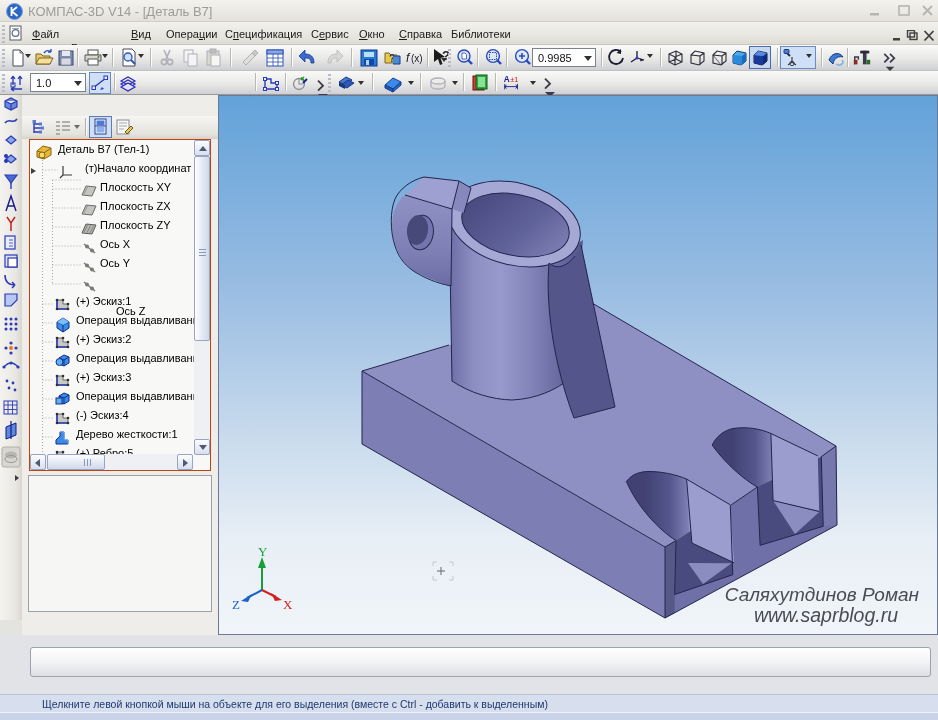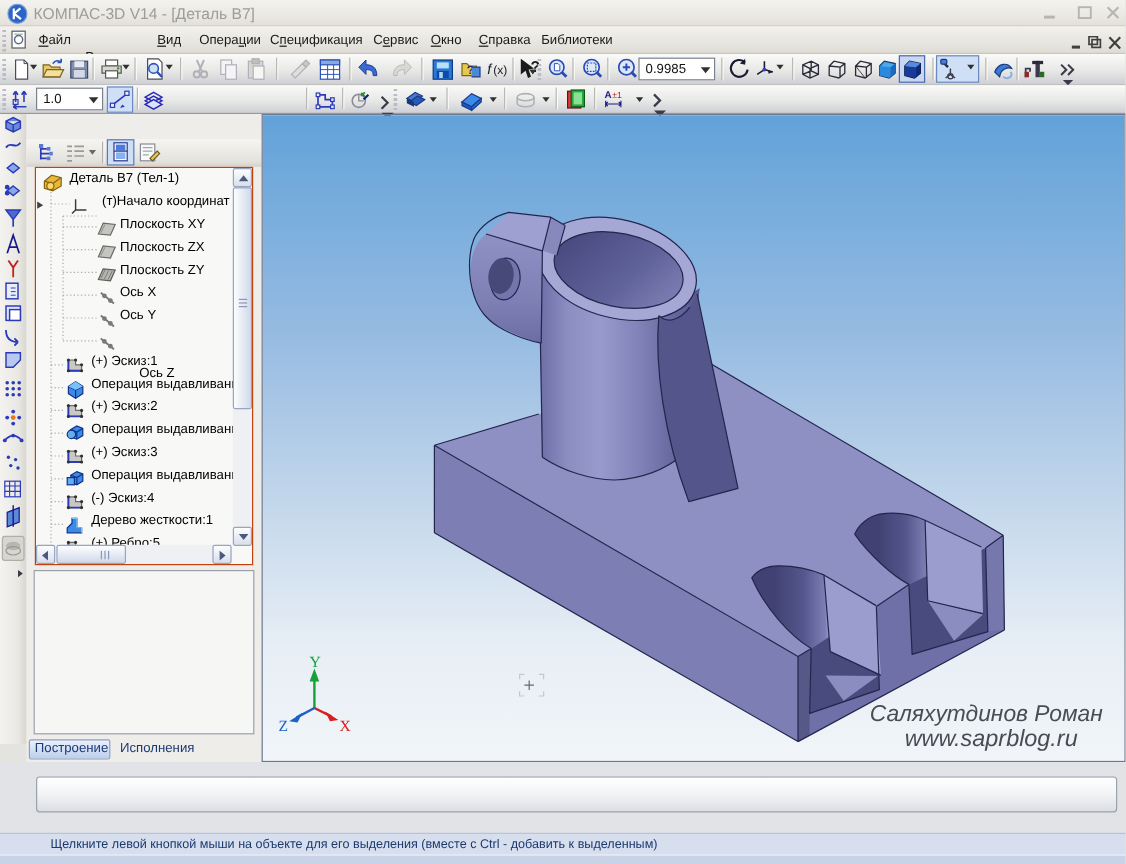--- a/index.html
+++ b/index.html
@@ -584,25 +584,20 @@
       <div class="sbbtnh" style="left:0;">
           <div class="arr-lf"></div>
         </div>
       <div class="sbthumbh"></div>
       <div class="sbbtnh" style="right:0;">
           <div class="arr-rt"></div>
         </div>
     </div>
   </div>
   <div id="emptybox"></div>
-  <div id="tabsrow">
-    <div style="position:absolute;left:2px;top:2px;width:68px;height:17px;background:linear-gradient(180deg,#eaf1fb 0%,#d3e0f4 50%,#bccfec 100%);border:1px solid #8aa0c8;border-radius:2px;"></div>
-    <span style="position:absolute;left:7px;top:4px;font-size:11px;color:#1c3a74;">Построение</span>
-    <span style="position:absolute;left:78px;top:4px;font-size:11px;color:#1c3a74;">Исполнения</span>
-  </div>
 </div>
 <div id="viewport">
 <svg width="718" height="538" viewBox="219 96 718 538" preserveAspectRatio="none">
 <defs>
   <linearGradient id="bg" x1="0" y1="96" x2="0" y2="634" gradientUnits="userSpaceOnUse">
     <stop offset="0" stop-color="#62a2d9"></stop>
           <stop offset="0.35" stop-color="#98bce2"></stop>
     <stop offset="0.62" stop-color="#c6d9ec"></stop>
           <stop offset="0.82" stop-color="#e7eef5"></stop>
     <stop offset="1" stop-color="#f1f5f9"></stop>

